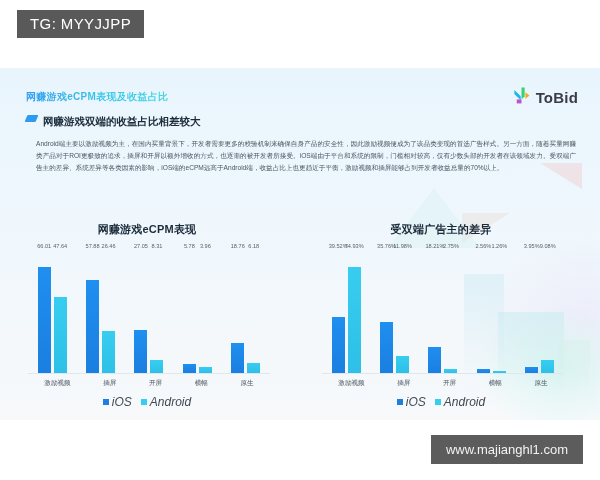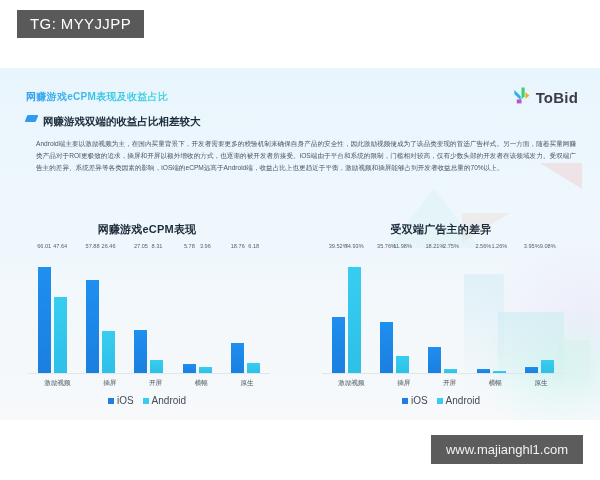--- a/index.html
+++ b/index.html
@@ -105,21 +105,21 @@
     padding-top:5px;
   }
   .xtick{font-size:6.6px;color:#4a5560;text-align:center;white-space:nowrap;}
   .legend{
     display:flex;justify-content:center;align-items:center;gap:9px;margin-top:7px;
   }
   .legend-item{display:flex;align-items:center;gap:3px;}
   .swatch{width:6px;height:6px;}
   .swatch.ios{background:#1f7fe0;}
   .swatch.android{background:#37cdf0;}
-  .legend-text{font-size:10px;color:#404a55;}
+  .legend-text{font-size:12px;color:#404a55;font-style:italic;}
 
   
   .wm{
     position:absolute;right:17px;bottom:16px;
     background:#5c5c5c;color:#f2f2f2;
     font-size:13px;padding:7px 15px;white-space:nowrap;text-align:center;
   }
 </style>
 </head>
 <body>

